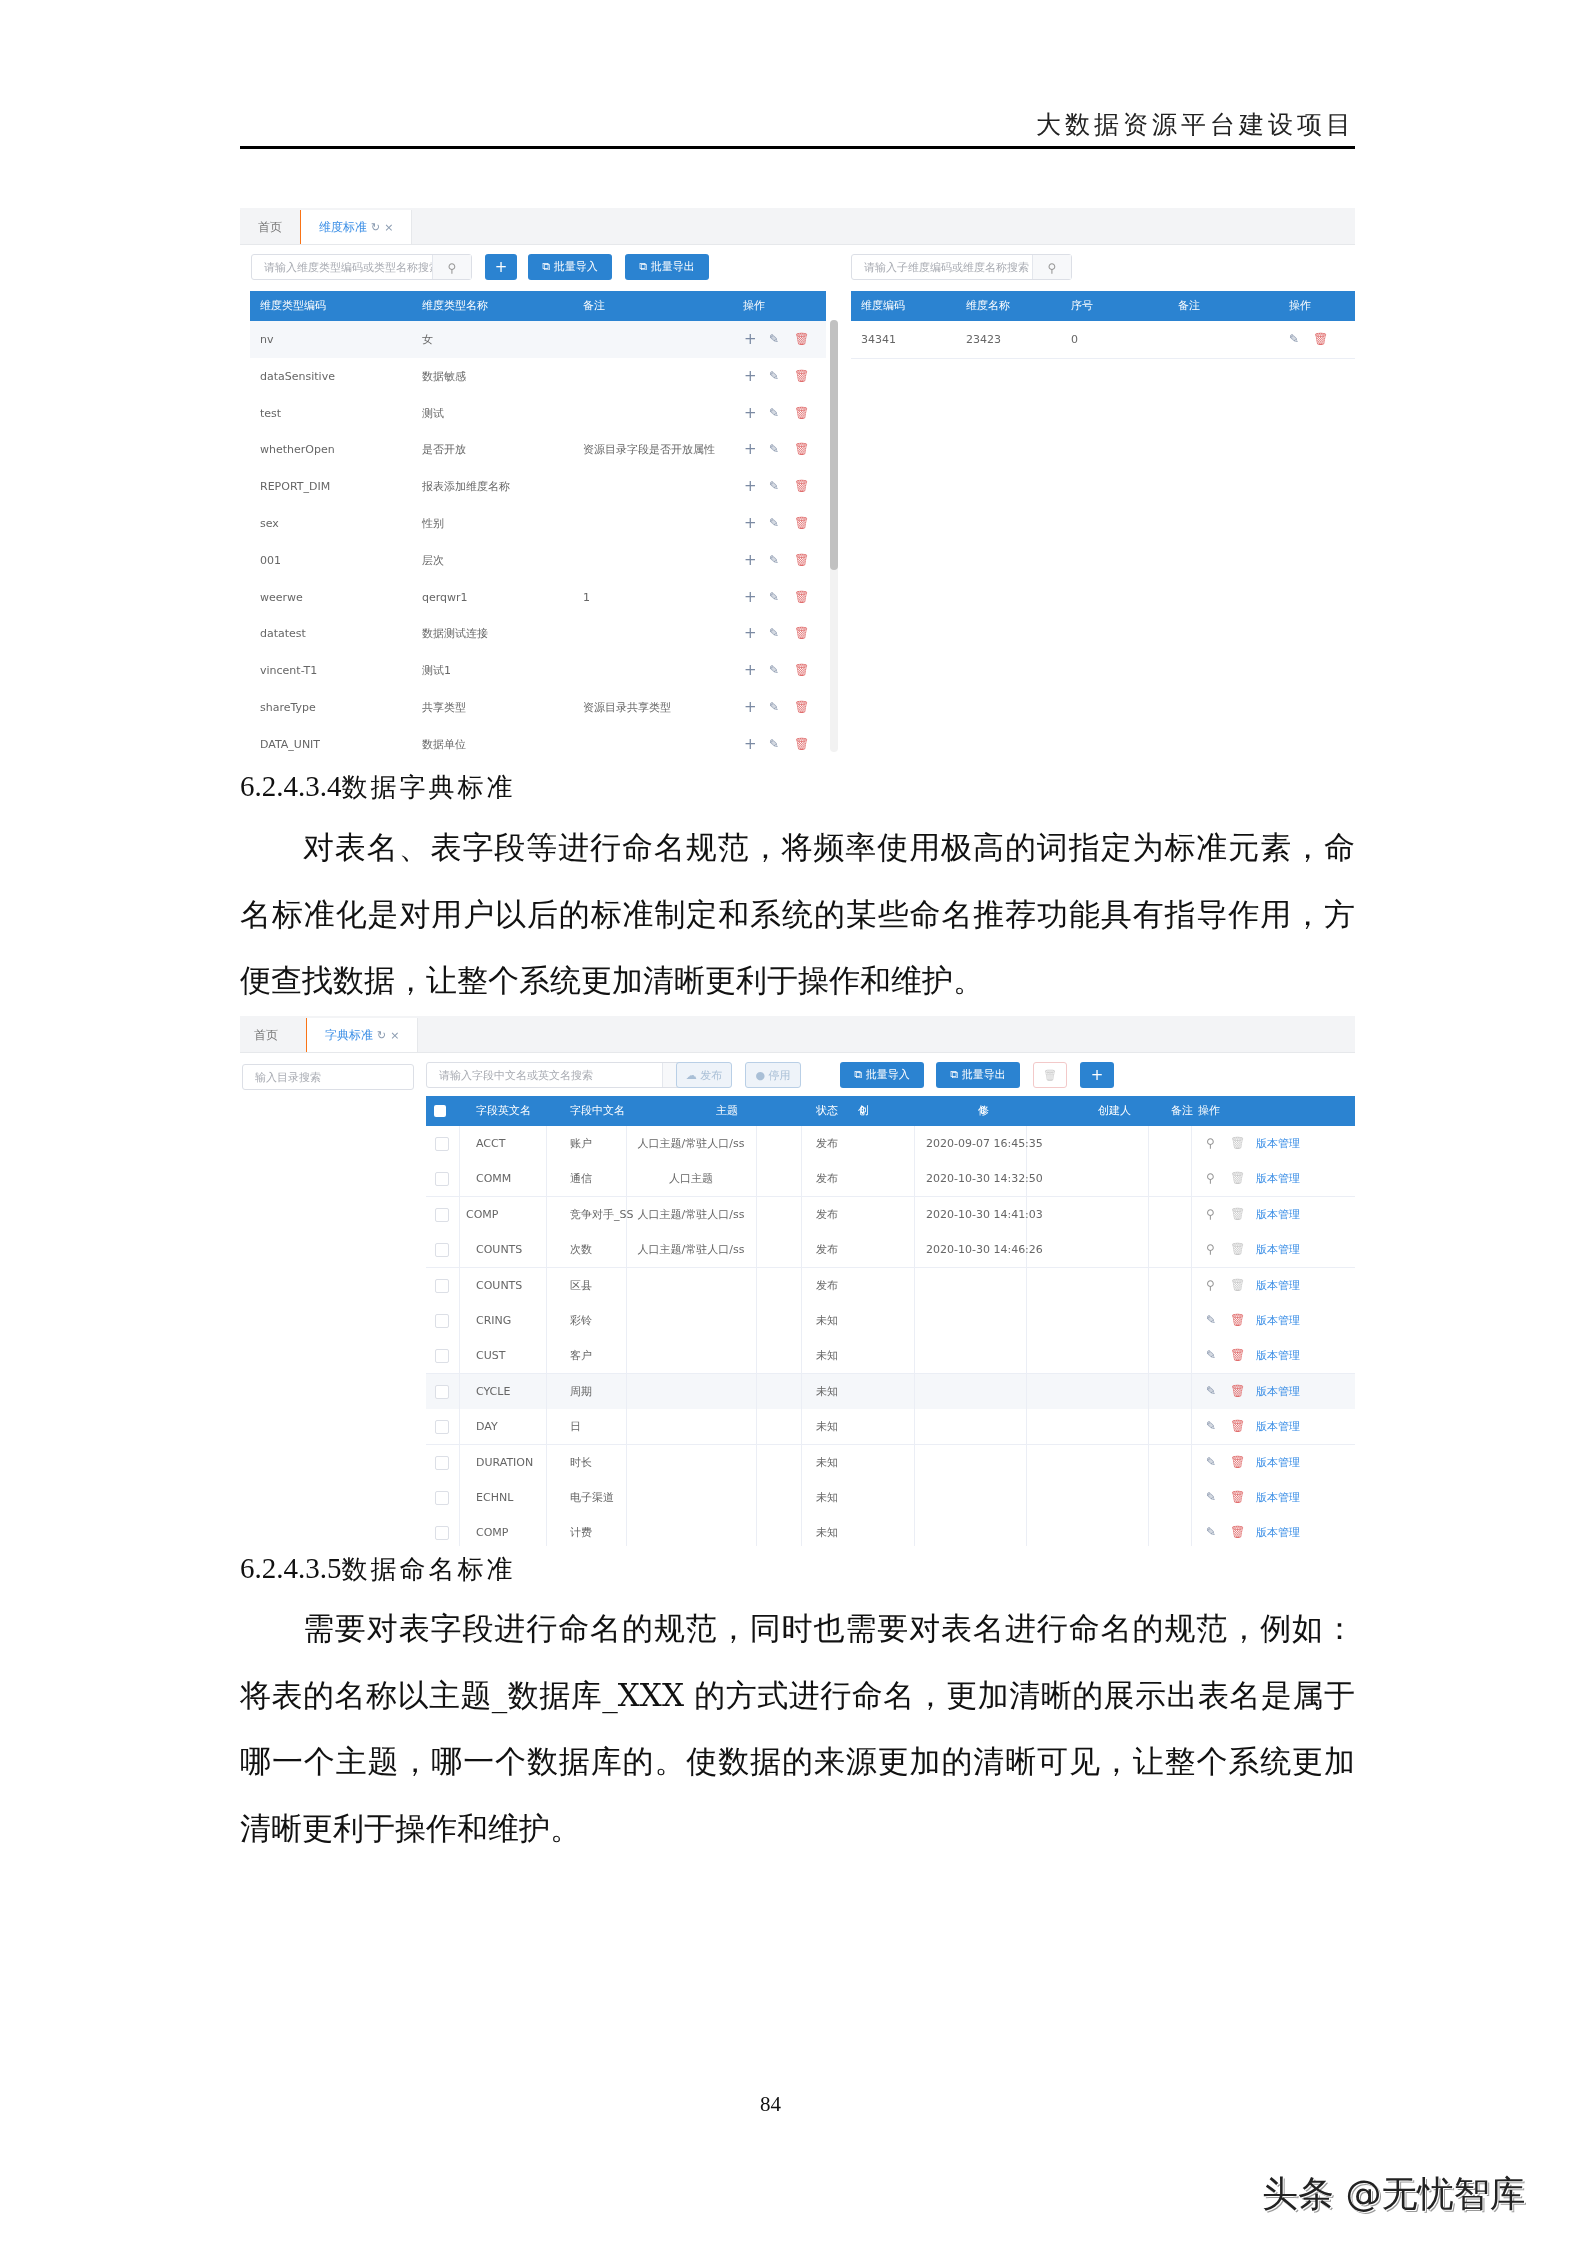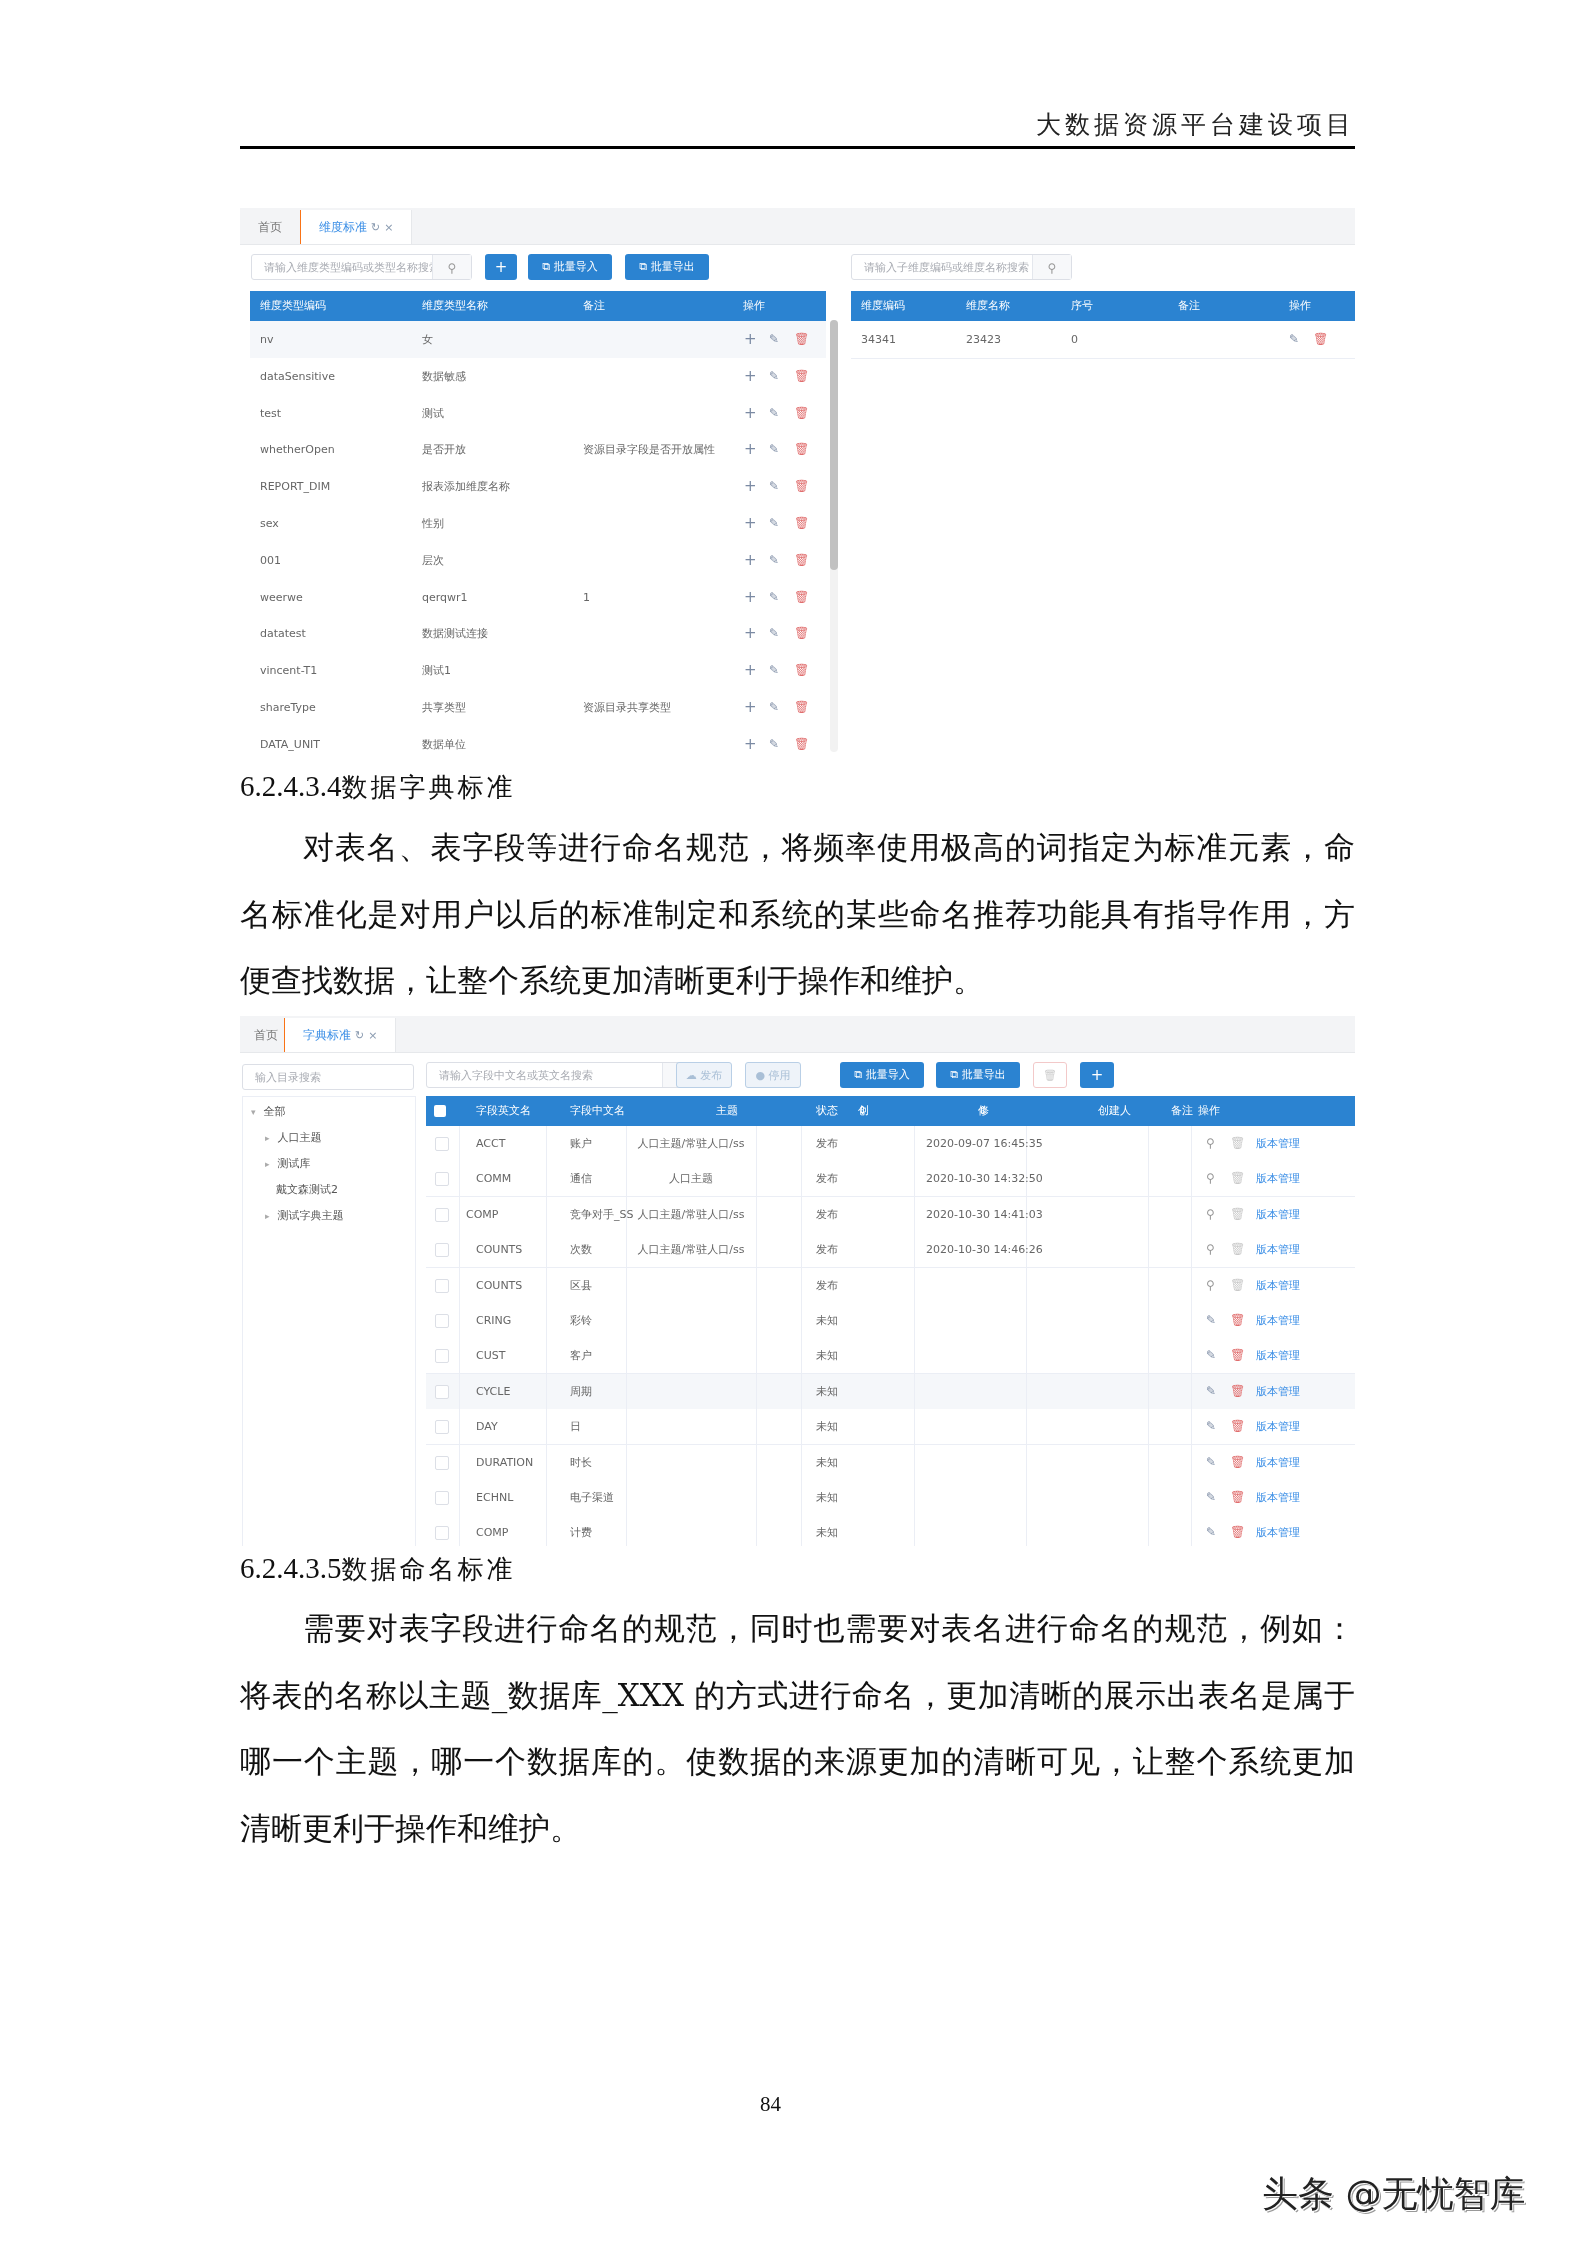--- a/index.html
+++ b/index.html
@@ -192,34 +192,27 @@
 </div>
 
 <div class="abs h3" style="top:770px;">
   <span>6.2.4.3.4</span><span class="zh">数据字典标准</span>
 </div>
 <div class="abs para" style="top:814px;"><span class="indent"></span><span>对表名、表字段等进行命名规范，将频率使用极高的词指定为标准元素，命名标准化是对用户以后的标准制定和系统的某些命名推荐功能具有指导作用，方便查找数据，让整个系统更加清晰更利于操作和维护。</span></div>
 
 <div class="abs shot" id="shot2" style="left:240px;top:1016px;width:1115px;height:530px;">
   <div class="tabbar">
     <div class="tab" style="left:14px;">首页</div>
-    <div class="tab active" style="left:44px;padding:0 18px;">
+    <div class="tab active" style="left:66px;padding:0 18px;">
       <span>字典标准</span><span class="ico">↻</span><span class="ico">×</span>
     </div>
   </div>
   <div class="input" style="left:2px;top:48px;width:172px;">
     <span>输入目录搜索</span>
   </div>
-  <div style="position:absolute;left:2px;top:80px;width:172px;height:450px;border:1px solid #ebeef5;border-bottom:none;" id="tree">
-      <div style="position: absolute; left: 8px; top: 6px; font-size: 11px; color: rgb(85, 85, 85); line-height: 18px;"><span style="color:#aaa;font-size:9px;margin-right:8px;">▾</span><span>全部</span></div>
-      <div style="position: absolute; left: 22px; top: 32px; font-size: 11px; color: rgb(85, 85, 85); line-height: 18px;"><span style="color:#aaa;font-size:9px;margin-right:8px;">▸</span><span>人口主题</span></div>
-      <div style="position: absolute; left: 22px; top: 58px; font-size: 11px; color: rgb(85, 85, 85); line-height: 18px;"><span style="color:#aaa;font-size:9px;margin-right:8px;">▸</span><span>测试库</span></div>
-      <div style="position: absolute; left: 22px; top: 84px; font-size: 11px; color: rgb(85, 85, 85); line-height: 18px;"><span style="color:#aaa;font-size:9px;margin-right:8px;">&nbsp;</span><span>戴文森测试2</span></div>
-      <div style="position: absolute; left: 22px; top: 110px; font-size: 11px; color: rgb(85, 85, 85); line-height: 18px;"><span style="color:#aaa;font-size:9px;margin-right:8px;">▸</span><span>测试字典主题</span></div>
-    </div>
 
   <div class="input" style="left:186px;top:46px;width:276px;">
     <span>请输入字段中文名或英文名搜索</span>
     <span class="sbtn">⚲</span>
   </div>
   <div class="btn ghost" style="left:436px;top:46px;width:56px;"><span>☁ </span><span>发布</span></div>
   <div class="btn ghost" style="left:505px;top:46px;width:56px;"><span>● </span><span>停用</span></div>
   <div class="btn" style="left:600px;top:46px;width:84px;"><span>⧉ </span><span>批量导入</span></div>
   <div class="btn" style="left:696px;top:46px;width:84px;"><span>⧉ </span><span>批量导出</span></div>
   <div class="btn ghost-red" style="left:793px;top:46px;width:34px;"><span>🗑</span></div>

